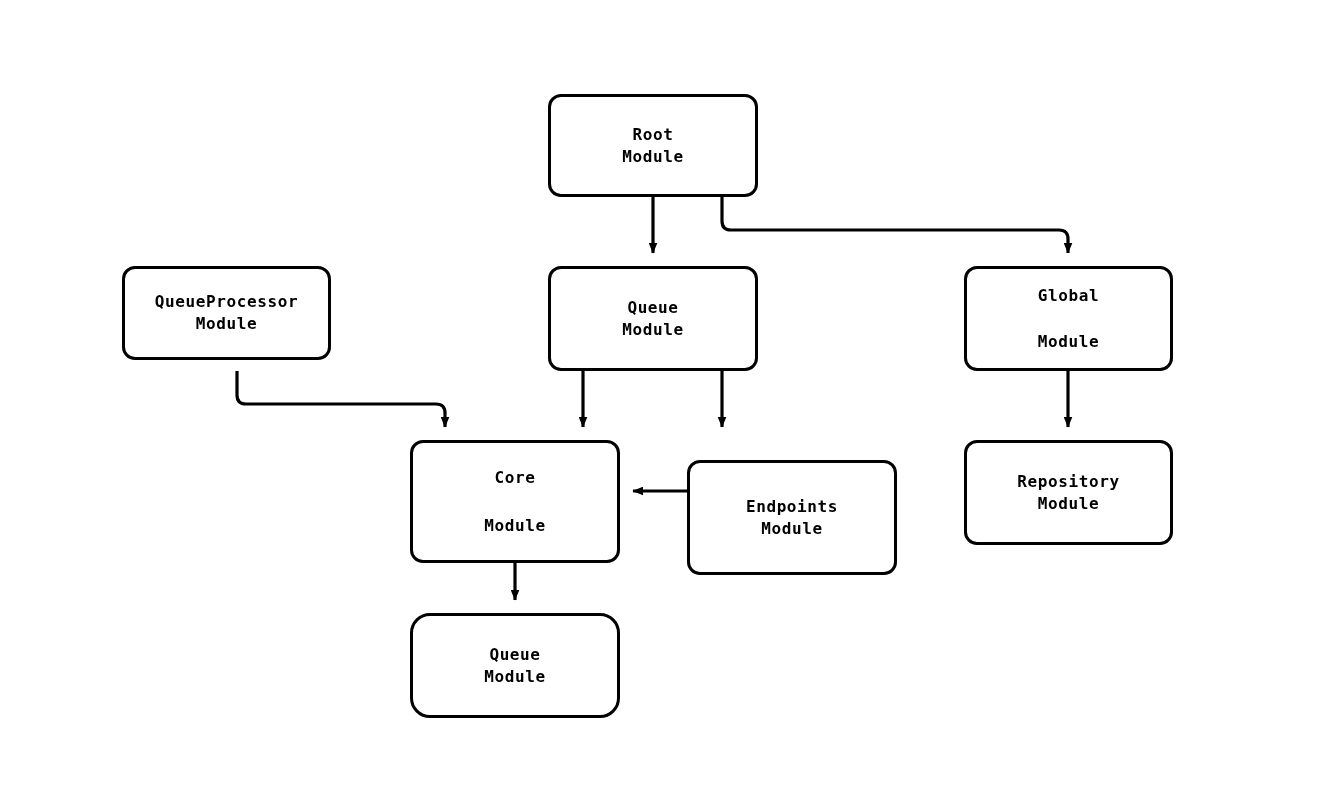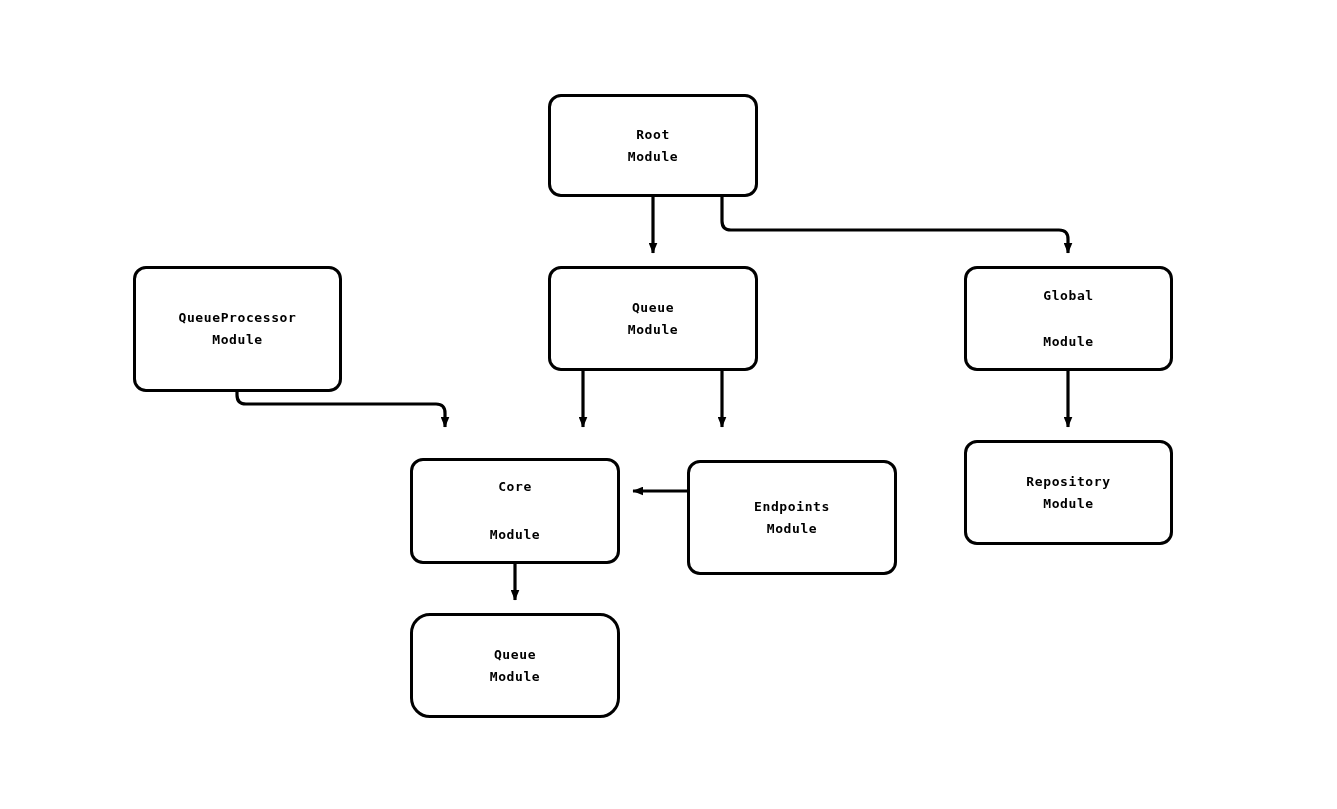--- a/index.html
+++ b/index.html
@@ -36,21 +36,21 @@
     border-radius: 13px;
     display: flex;
     flex-direction: column;
     align-items: center;
     justify-content: center;
     text-align: center;
     z-index: 2;
   }
   .node-label {
     font-family: "DejaVu Sans Mono", "Liberation Mono", monospace;
-    font-size: 13px;
+    font-size: 16px;
     font-weight: 700;
     line-height: 22px;
     color: #000000;
     letter-spacing: 0.6px;
     white-space: pre;
   }
 </style>
 </head>
 <body>
 
@@ -73,36 +73,36 @@
         <path d="M 1068 371 L 1068 427" marker-end="url(#arrowhead)" stroke="#000000"></path>
         <path d="M 515 543 L 515 600" marker-end="url(#arrowhead)" stroke="#000000"></path>
       </g>
   </svg>
 
   <div class="node-box" style="left:548px; top:94px; width:210px; height:103px;">
     <span class="node-label">Root</span>
     <span class="node-label">Module</span>
   </div>
 
-  <div class="node-box" style="left:133px; top:266px; width:209px; height:126px;">
+  <div class="node-box" style="left:122px; top:266px; width:209px; height:94px;">
     <span class="node-label">QueueProcessor</span>
     <span class="node-label">Module</span>
   </div>
 
   <div class="node-box" style="left:548px; top:266px; width:210px; height:105px;">
     <span class="node-label">Queue</span>
     <span class="node-label">Module</span>
   </div>
 
   <div class="node-box" style="left:964px; top:266px; width:209px; height:105px;gap:24px;">
     <span class="node-label">Global</span>
     <span class="node-label">Module</span>
   </div>
 
-  <div class="node-box" style="left:410px; top:458px; width:210px; height:106px;gap:26px;">
+  <div class="node-box" style="left:410px; top:440px; width:210px; height:123px;gap:26px;">
     <span class="node-label">Core</span>
     <span class="node-label">Module</span>
   </div>
 
   <div class="node-box" style="left:687px; top:460px; width:210px; height:115px;text-align:center;">
     <span class="node-label">Endpoints</span>
     <span class="node-label">Module</span>
   </div>
 
   <div class="node-box" style="left:964px; top:440px; width:209px; height:105px;">

